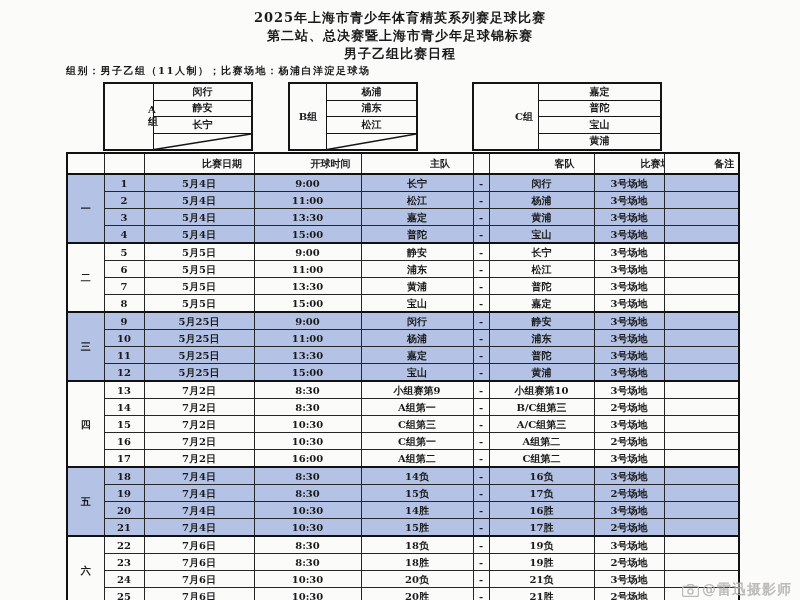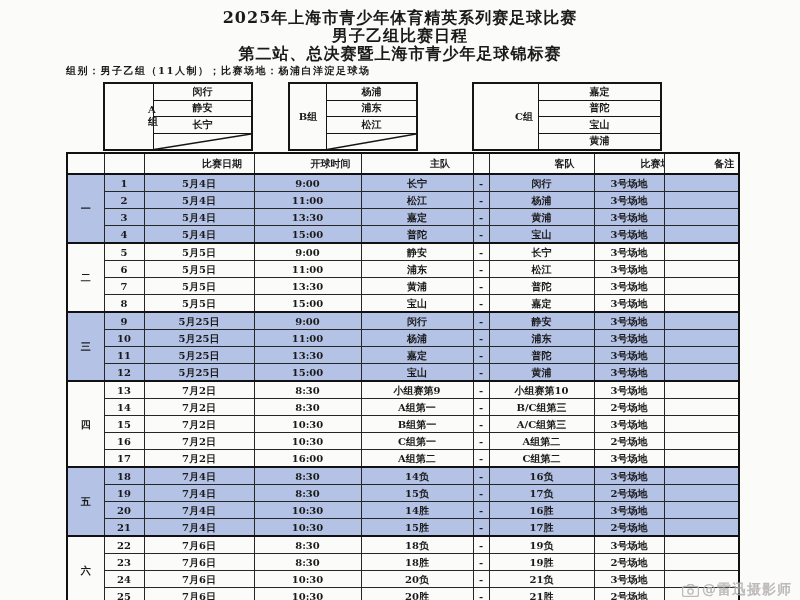--- a/index.html
+++ b/index.html
@@ -4,21 +4,21 @@
 <style>
   html,body{margin:0;padding:0;background:#e9e9e7;}
   .page{
     position:relative;width:800px;height:600px;margin:0 auto;
     background:#fbfbfa;overflow:hidden;
     font-family:"DejaVu Serif","Liberation Serif",serif;
     color:var(--text-c,#1a1a1a);
   }
   
   .titles{position:absolute;left:0;top:9px;width:800px;text-align:center;}
-  .title-line{font-size:16px;font-weight:bold;line-height:18px;letter-spacing:1px;}
+  .title-line{font-size:13px;font-weight:bold;line-height:18px;letter-spacing:1px;}
   .info-line{position:absolute;left:66px;top:64px;font-size:10px;font-weight:bold;letter-spacing:1.5px;}
   
   .gbox{position:absolute;top:82px;height:69px;display:flex;border:2px solid #151515;box-sizing:border-box;background:#fbfbfa;}
   .gbox-a{left:103px;width:150px;}
   .gbox-b{left:288px;width:130px;}
   .gbox-c{left:472px;width:190px;}
   .g-label{display:flex;align-items:center;justify-content:center;font-size:10px;font-weight:bold;border-right:1.5px solid #151515;box-sizing:border-box;}
   .gbox-a .g-label{width:40px;padding-left:48px;}
   .gbox-b .g-label{width:37px;text-align:center;}
   .gbox-c .g-label{width:65px;padding-left:36px;}
@@ -53,22 +53,22 @@
   }
   .watermark svg{display:block;}
 </style>
 </head>
 <body>
 
 <div class="page">
 
   <div class="titles">
     <div class="title-line">2025年上海市青少年体育精英系列赛足球比赛</div>
+    <div class="title-line">第二站、总决赛暨上海市青少年足球锦标赛</div>
     <div class="title-line">男子乙组比赛日程</div>
-    <div class="title-line">第二站、总决赛暨上海市青少年足球锦标赛</div>
   </div>
 
   <div class="info-line">组别：男子乙组（11人制）；比赛场地：杨浦白洋淀足球场</div>
 
   <div class="gbox gbox-a">
     <div class="g-label">A组</div>
     <div class="g-teams">
         <div class="g-row">闵行</div>
         <div class="g-row">静安</div>
         <div class="g-row">长宁</div>
@@ -269,21 +269,21 @@
           <td>A组第一</td>
           <td>-</td>
           <td>B/C组第三</td>
           <td>2号场地</td>
           <td></td>
         </tr>
         <tr class="">
           <td>15</td>
           <td>7月2日</td>
           <td>10:30</td>
-          <td>B组第一</td>
+          <td>C组第三</td>
           <td>-</td>
           <td>A/C组第三</td>
           <td>3号场地</td>
           <td></td>
         </tr>
         <tr class="">
           <td>16</td>
           <td>7月2日</td>
           <td>10:30</td>
           <td>C组第一</td>

